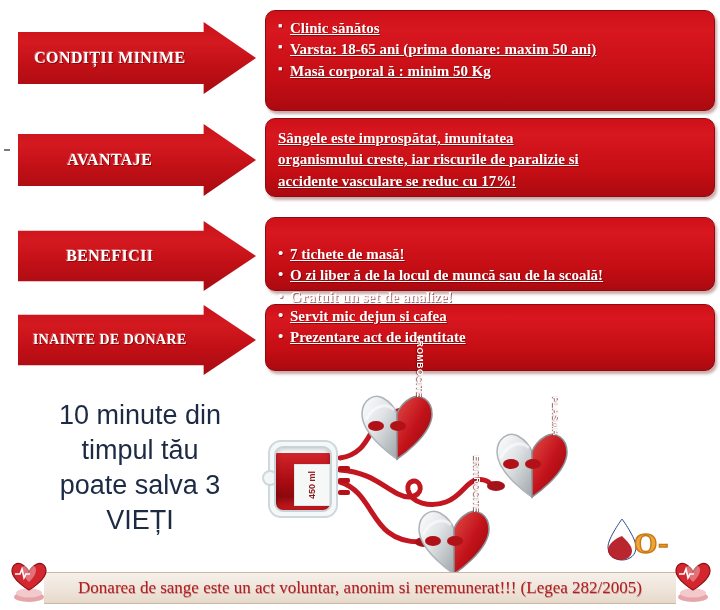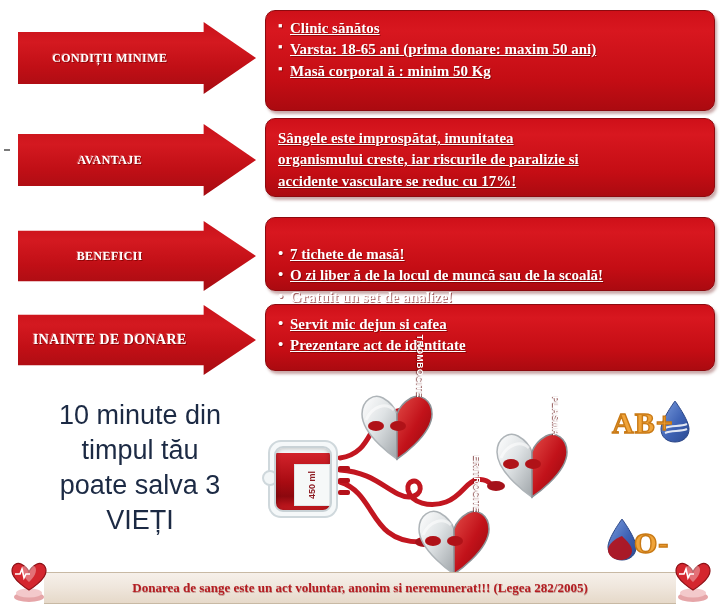--- a/index.html
+++ b/index.html
@@ -26,21 +26,21 @@
     justify-content: flex-start;
     background: linear-gradient(to bottom, #c8121a 0%, #d41920 28%, #c10f16 62%, #a60c12 100%);
     -webkit-clip-path: polygon(0% 14%, 78% 14%, 78% 0%, 100% 50%, 78% 100%, 78% 86%, 0% 86%);
     clip-path: polygon(0% 14%, 78% 14%, 78% 0%, 100% 50%, 78% 100%, 78% 86%, 0% 86%);
     filter: drop-shadow(2px 3px 2px rgba(90, 20, 20, .45));
   }
   .arrow-label {
     color: #ffffff;
     font-family: "Liberation Serif", serif;
     font-weight: bold;
-    font-size: 12px;
+    font-size: 16px;
     letter-spacing: .4px;
     white-space: nowrap;
     text-shadow: 1px 1px 0 rgba(120,0,0,.75), -1px -1px 0 rgba(255,210,210,.35);
     width: 78%;
     text-align: center;
     padding-right: 2px;
     box-sizing: border-box;
   }
 
   
@@ -170,22 +170,22 @@
   .banner {
     position: absolute;
     background: linear-gradient(to bottom, #f6f0ea 0%, #efe6dc 48%, #e6d9c9 100%);
     border-top: 1px solid #c8b9a4;
     border-bottom: 1px solid #c8b9a4;
     display: flex; align-items: center; justify-content: center;
   }
   .banner-text {
     color: #b41d22;
     font-family: "Liberation Serif", serif;
-    font-weight: bold;
-    font-size: 13px;
+    font-weight: normal;
+    font-size: 17px;
     white-space: nowrap;
     text-shadow: .5px .5px 0 rgba(120,20,20,.35);
   }
   .corner-heart { position: absolute; width: 46px; height: 46px; }
   .tick {
     position: absolute;
     left: 4px; top: 149px;
     width: 6px; height: 2px;
     background: #7a7a7a;
   }
@@ -226,21 +226,21 @@
     <ul>
       <li class="dot">7 tichete de masă!</li>
       <li class="dot">O zi liber ă de la locul de muncă sau de la scoală!</li>
       <li class="dot"> Gratuit un set de analize!</li>
     </ul>
   </div>
 
   <div class="arrow" style="left:18px; top:305px; width:238px; height:70px;">
     <div class="arrow-label" style="font-size:14px;">INAINTE DE DONARE</div>
   </div>
-  <div class="redbox" style="left:265px; top:304px; width:450px; height:67px; padding-top:9px;">
+  <div class="redbox" style="left:265px; top:304px; width:450px; height:67px; padding-top:1px;">
     <ul>
       <li class="dot">Servit mic dejun si cafea</li>
       <li class="dot">Prezentare act de identitate</li>
     </ul>
   </div>
 
   <div class="slogan" style="left:20px; top:398px; width:240px;">
     <div>10 minute din</div>
     <div>timpul tău</div>
     <div>poate salva 3</div>
@@ -319,35 +319,20 @@
       <path d="M39,69 C39,69 74,46 74,24 C74,10 62,3 53,8 C46,12 41,18 39,24 Z" fill="url(#gR1)" stroke="#8c9196" stroke-width="1.5"></path>
       <path d="M8,30 C14,16 28,12 36,20" fill="none" stroke="#ffffff" stroke-width="3" opacity=".55"></path>
       <g fill="#b01218">
         <ellipse cx="18" cy="36" rx="8" ry="5"></ellipse>
         <ellipse cx="40" cy="36" rx="8" ry="5"></ellipse>
       </g>
     </svg>
     <div class="vlabel">ERITROCITE</div>
   </div>
 
-  <div style="position:absolute; left:612px; top:400px; width:90px; height:50px;">
-    <svg width="40" height="46" style="position:absolute; left:44px; top:-2px;">
-      <defs>
-        <linearGradient id="dg1" x1="0" y1="0" x2="1" y2="1">
-          <stop offset="0%" stop-color="#7c9ede"></stop>
-            <stop offset="55%" stop-color="#3f63b5"></stop>
-          <stop offset="100%" stop-color="#2b4a92"></stop>
-        </linearGradient>
-      </defs>
-      <path d="M19,3 C19,3 33,22 33,31 C33,39 27,44 19,44 C11,44 5,39 5,31 C5,22 19,3 19,3 Z" fill="url(#dg1)" stroke="#2a4585" stroke-width="1"></path>
-      <path d="M9,30 C16,27 24,29 31,26" fill="none" stroke="#ffffff" stroke-width="2.2" opacity=".85"></path>
-      <path d="M9,35 C16,32 24,34 31,31" fill="none" stroke="#ffffff" stroke-width="2.2" opacity=".85"></path>
-    </svg>
-    <div class="btype" style="left:0; top:6px; position:absolute;">AB+</div>
-  </div>
 
   <div style="position:absolute; left:604px; top:522px; width:100px; height:56px;">
     <svg width="42" height="48" style="position:absolute; left:-2px; top:-6px;">
       <path d="M20,3 C20,3 34,22 34,31 C34,39 28,44 20,44 C12,44 6,39 6,31 C6,22 20,3 20,3 Z" fill="url(#dg1)" stroke="#2a4585" stroke-width="1"></path>
       <path d="M20,20 C26,26 30,30 30,35 C30,40 25,44 19,44 C12,44 6,40 6,34 C6,28 14,22 20,20 Z" fill="#b3141c" opacity=".92"></path>
     </svg>
     <div class="btype" style="left:30px; top:4px; position:absolute;">O-</div>
   </div>
 
   <div class="banner" style="left:44px; top:572px; width:632px; height:30px;">

